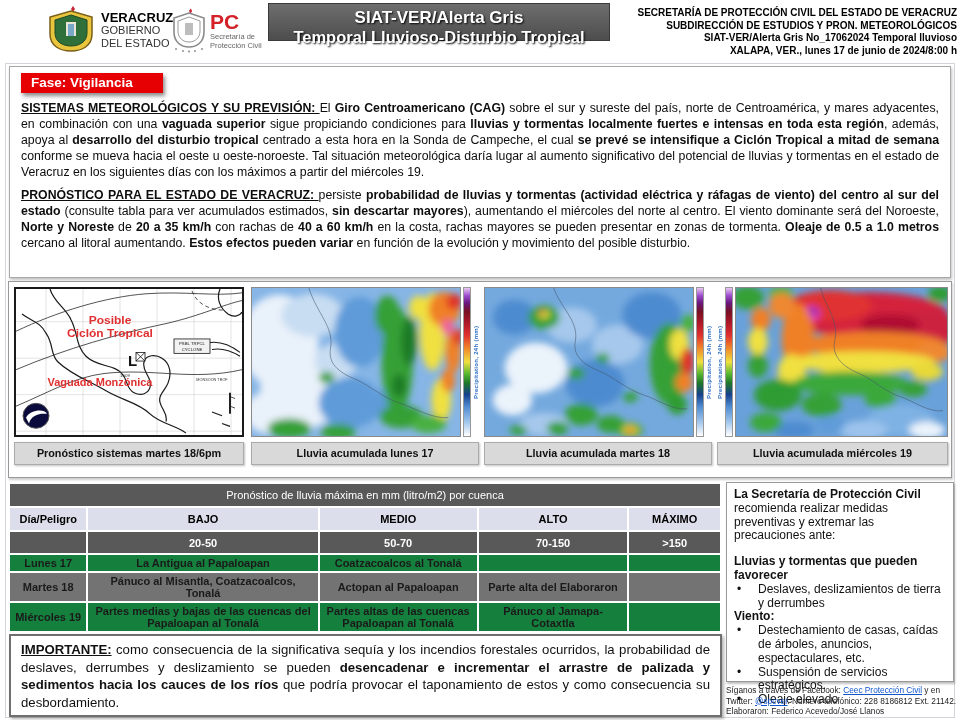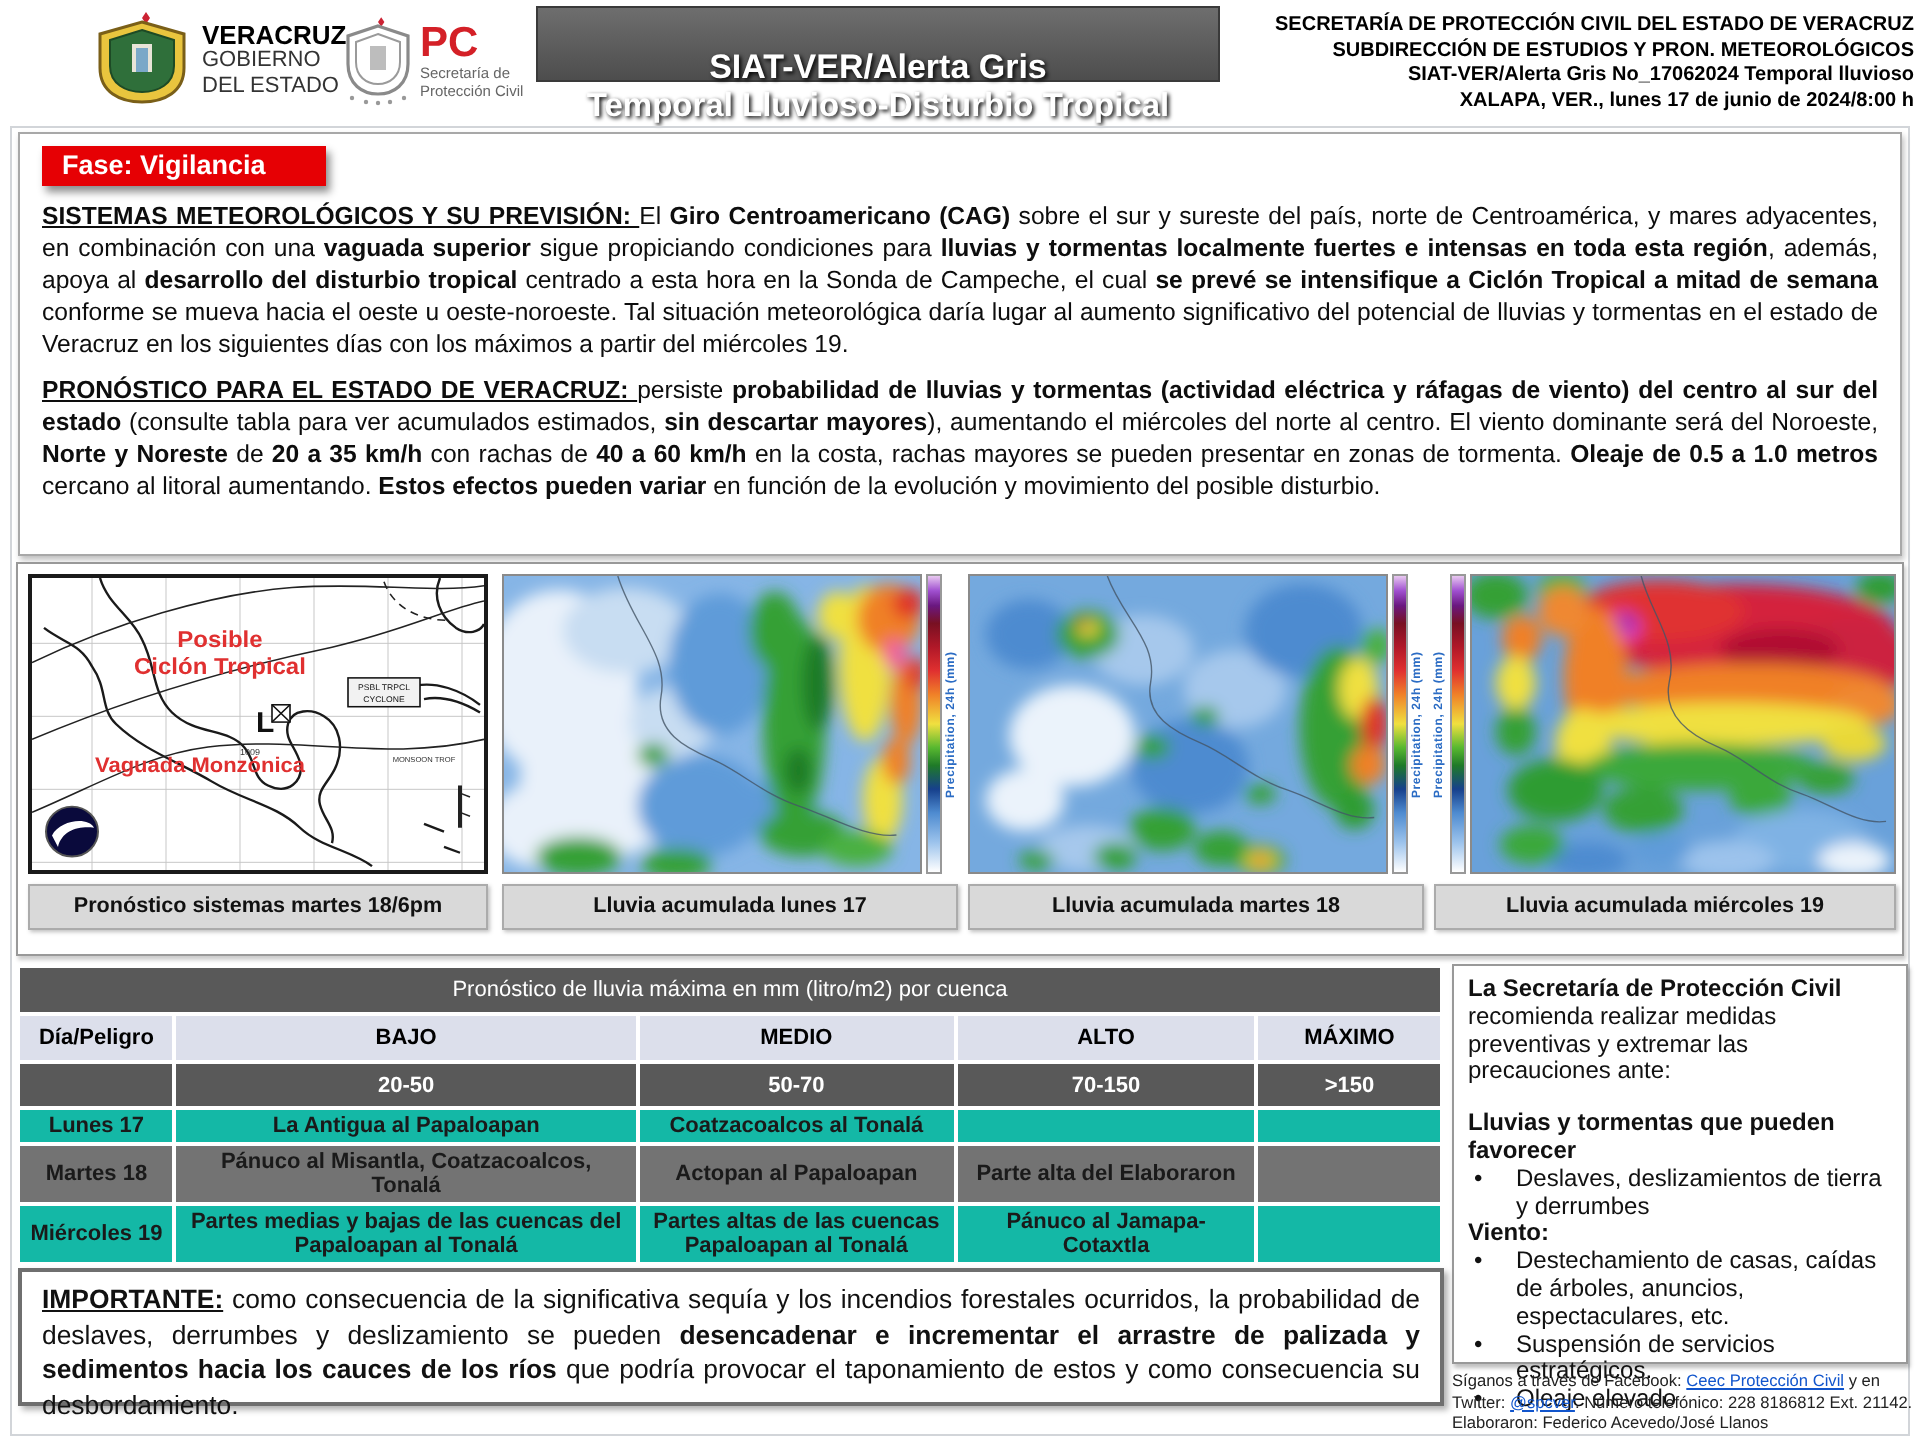--- a/index.html
+++ b/index.html
@@ -7,21 +7,21 @@
        font-family:"Liberation Sans","DejaVu Sans",sans-serif;color:#111}
   .abs{position:absolute}
   
   .hdr{left:0;top:0;width:960px;height:62px;background:#fff}
   .gov-lines{left:101px;top:11px;line-height:13px;font-size:11px;color:#333}
   .gov-lines .l1{font-size:13px;font-weight:bold;color:#000}
   .pc-abbr{left:210px;top:10px;font-size:21px;font-weight:bold;color:#d42027}
   .pc-sub{left:210px;top:33px;font-size:7.5px;line-height:8.5px;color:#666}
   .banner{left:268px;top:3px;width:342px;height:38px;background:linear-gradient(#6e6e6e,#4d4d4d);
           border:1px solid #3a3a3a;text-align:center;color:#fff;text-shadow:1px 1px 2px #000;
-          box-sizing:border-box;padding-top:20px}
+          box-sizing:border-box;padding-top:4px}
   .banner .b1{font-size:17px;font-weight:bold}
   .banner .b2{font-size:16.5px;font-weight:bold}
   .hdr-right{right:3px;top:7px;width:344px;text-align:right;font-size:10px;font-weight:bold;line-height:12.5px;color:#000}
   
   .frame{left:5px;top:63px;width:948px;height:653px;border:1px solid #d2d5d9}
   
   .main-box{left:9px;top:66px;width:942px;height:212px;border:1px solid #a8a8a8;
             box-shadow:1px 2px 3px rgba(0,0,0,.25);box-sizing:border-box;padding:6px 11px;background:#fff}
   .badge{display:inline-block;background:#e60004;color:#fff;font-weight:bold;font-size:13.5px;
          padding:2px 30px 3px 10px;margin-left:0;box-shadow:2px 3px 4px rgba(0,0,0,.45)}
@@ -41,32 +41,32 @@
               color:#2b6cc4;height:150px;text-align:center;letter-spacing:.3px}
   .cap{margin-top:5px;height:21px;line-height:21px;background:#d9d9d9;border:1px solid #ababab;
        font-weight:bold;font-size:10.8px;text-align:center;color:#111;box-shadow:1px 1px 2px rgba(0,0,0,.25)}
   
   .rain-table{left:8px;top:482px;width:714px;border-collapse:separate;border-spacing:2px;font-size:11px}
   .rain-table td{padding:2px 4px;text-align:center;vertical-align:middle}
   .t-title td{background:#595959;color:#fff;font-weight:normal;height:18px}
   .t-head td{background:#dcdfeb;color:#000;font-weight:bold;height:18px}
   .t-range td{background:#595959;color:#fff;font-weight:bold;height:17px}
   .t-row td{font-weight:bold;color:#1a1a1a}
-  .t-row.odd td{background:#14b8a6}
+  .t-row.odd td{background:#15803d}
   .t-row.even td{background:#737373}
   
   .sidebar{left:726px;top:482px;width:228px;height:200px;border:1px solid #999;box-shadow:1px 2px 2px rgba(0,0,0,.25);
            box-sizing:border-box;padding:5px 7px;font-size:12px;line-height:13.8px;background:#fff}
   .sb-gap{height:12px}
   .sb-title{font-weight:bold}
   .sidebar ul{margin:0;padding:0;list-style:none}
   .sidebar li{position:relative;padding-left:24px}
   .sidebar li::before{content:"\2022";position:absolute;left:3px;top:0}
   
-  .important-box{left:9px;top:634px;width:713px;height:69px;border:2px solid #6f6f6f;
+  .important-box{left:9px;top:634px;width:713px;height:83px;border:2px solid #6f6f6f;
                  box-shadow:2px 2px 3px rgba(0,0,0,.3);box-sizing:border-box;padding:5px 10px;
                  font-size:13.2px;line-height:17.5px;text-align:justify;background:#fff}
   
   .footer{left:726px;top:685px;width:232px;font-size:8.3px;line-height:10.5px;color:#222}
   .link{color:#1155cc;text-decoration:underline}
   svg text{font-family:"Liberation Sans","DejaVu Sans",sans-serif}
 </style>
 </head>
 <body>
 

